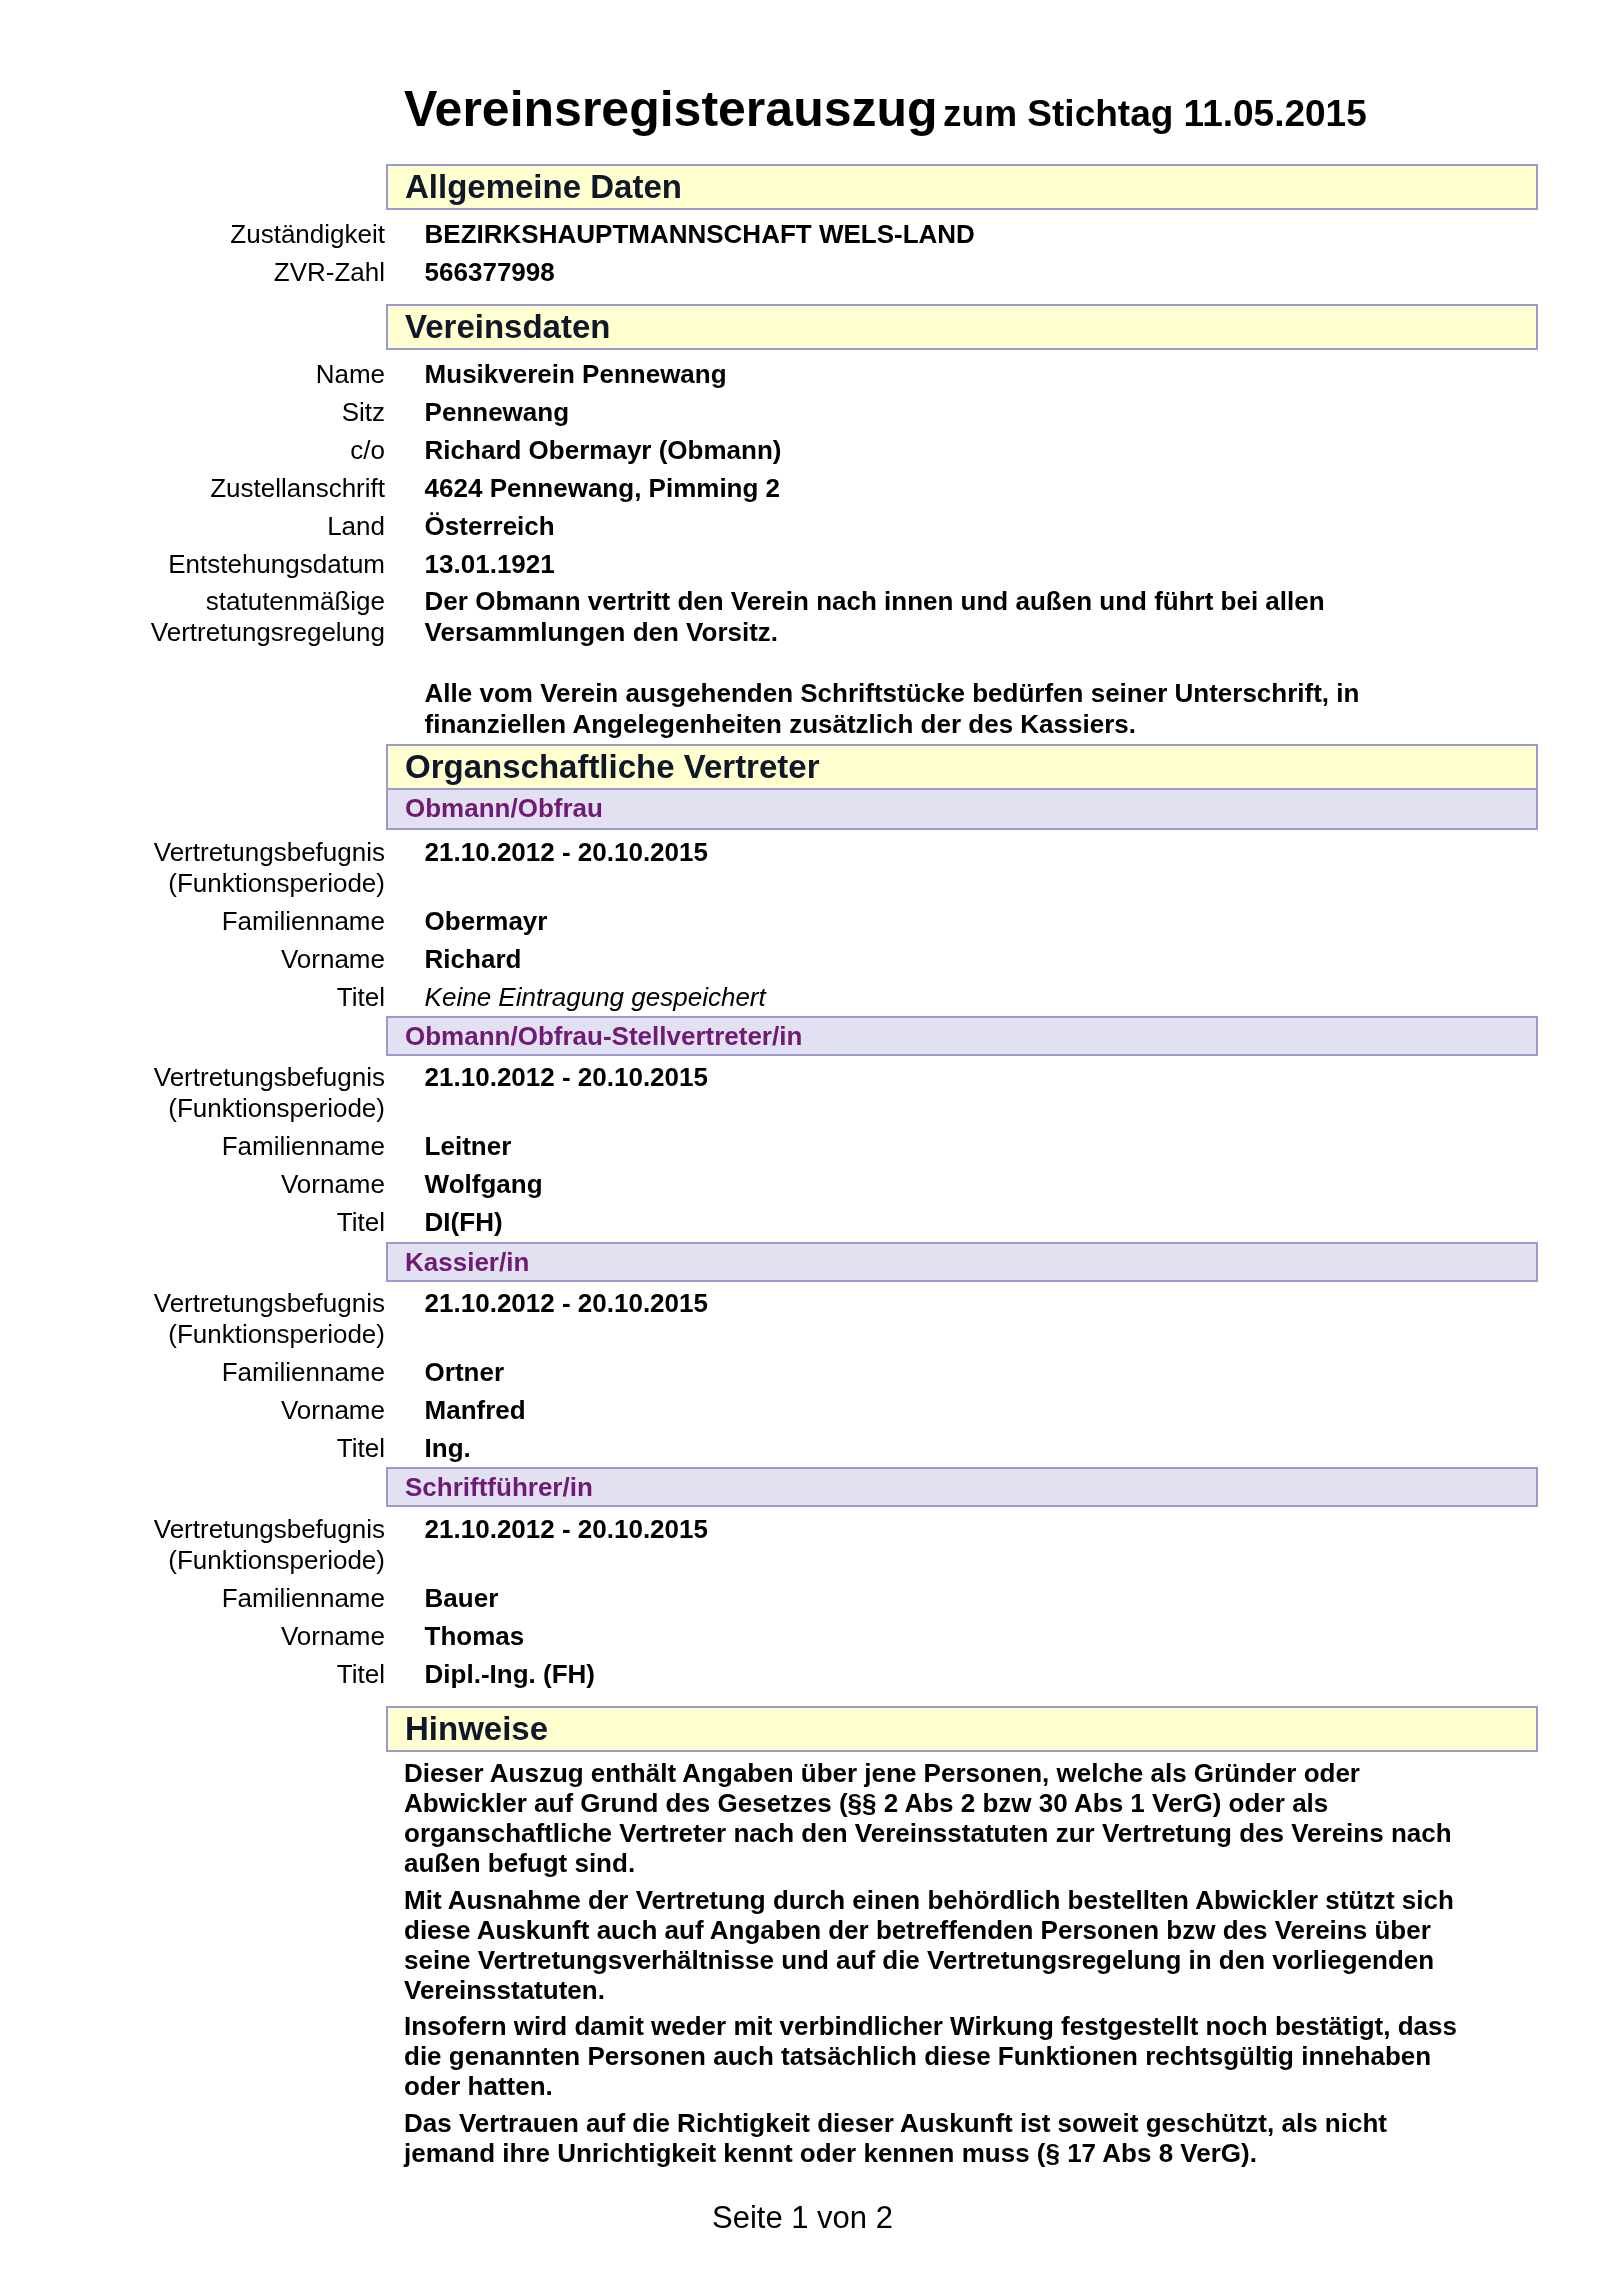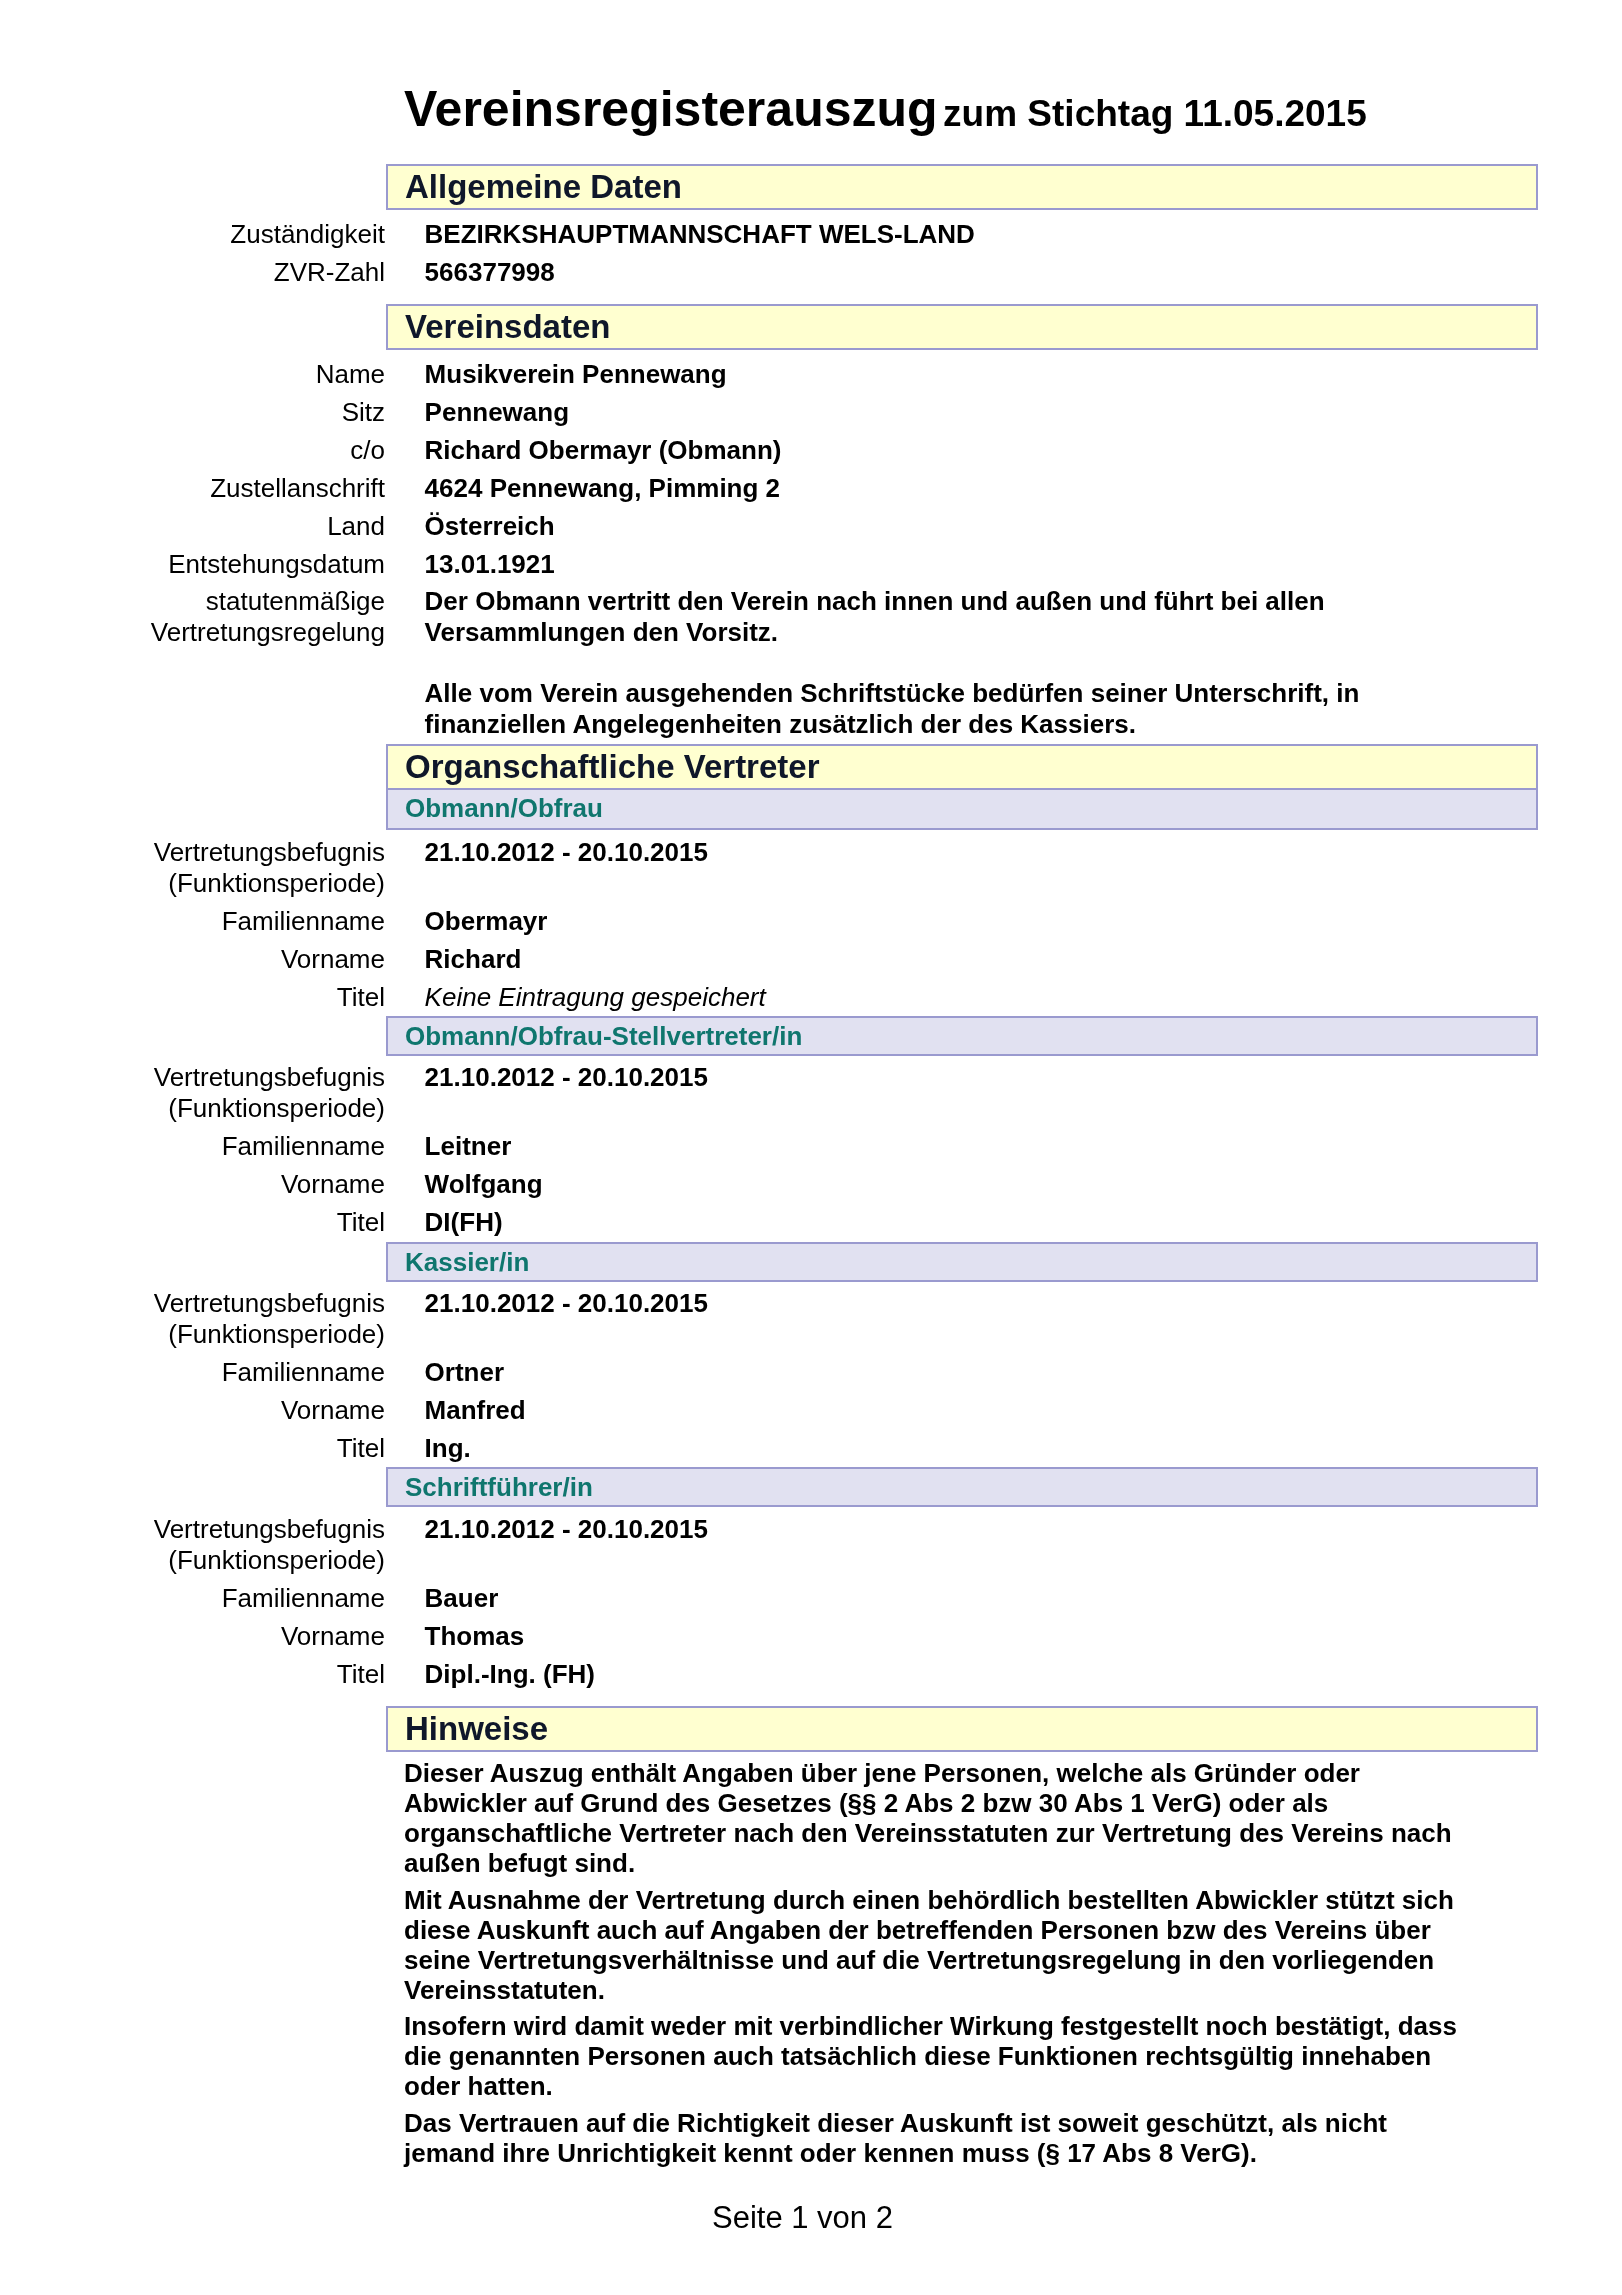--- a/index.html
+++ b/index.html
@@ -20,21 +20,21 @@
   .sec-header {
     margin-left: 386px; width: 1152px; box-sizing: border-box;
     background: #ffffd0; border: 2px solid #9a9acf;
     height: 46px; padding-left: 17px;
     color: #0f172a; font-weight: bold; font-size: 33px; line-height: 42px;
   }
   .sub-header {
     margin-left: 386px; width: 1152px; box-sizing: border-box;
     background: #e1e1f1; border: 2px solid #9a9acf; border-top-width: 0;
     height: 40px; padding-left: 17px;
-    color: #0f766e; font-weight: bold; font-size: 26px; line-height: 37px;
+    color: #701a75; font-weight: bold; font-size: 26px; line-height: 37px;
   }
   .sub-header.standalone { border-top-width: 2px; }
 
   .row { display: flex; align-items: flex-start; gap: 20px; }
   .row .lbl {
     width: 385px; text-align: right; font-size: 26px; line-height: 31px;
     flex: 0 0 385px;
   }
   .row .val {
     margin-left: 19.6px; font-size: 26px; line-height: 31px; font-weight: bold;

